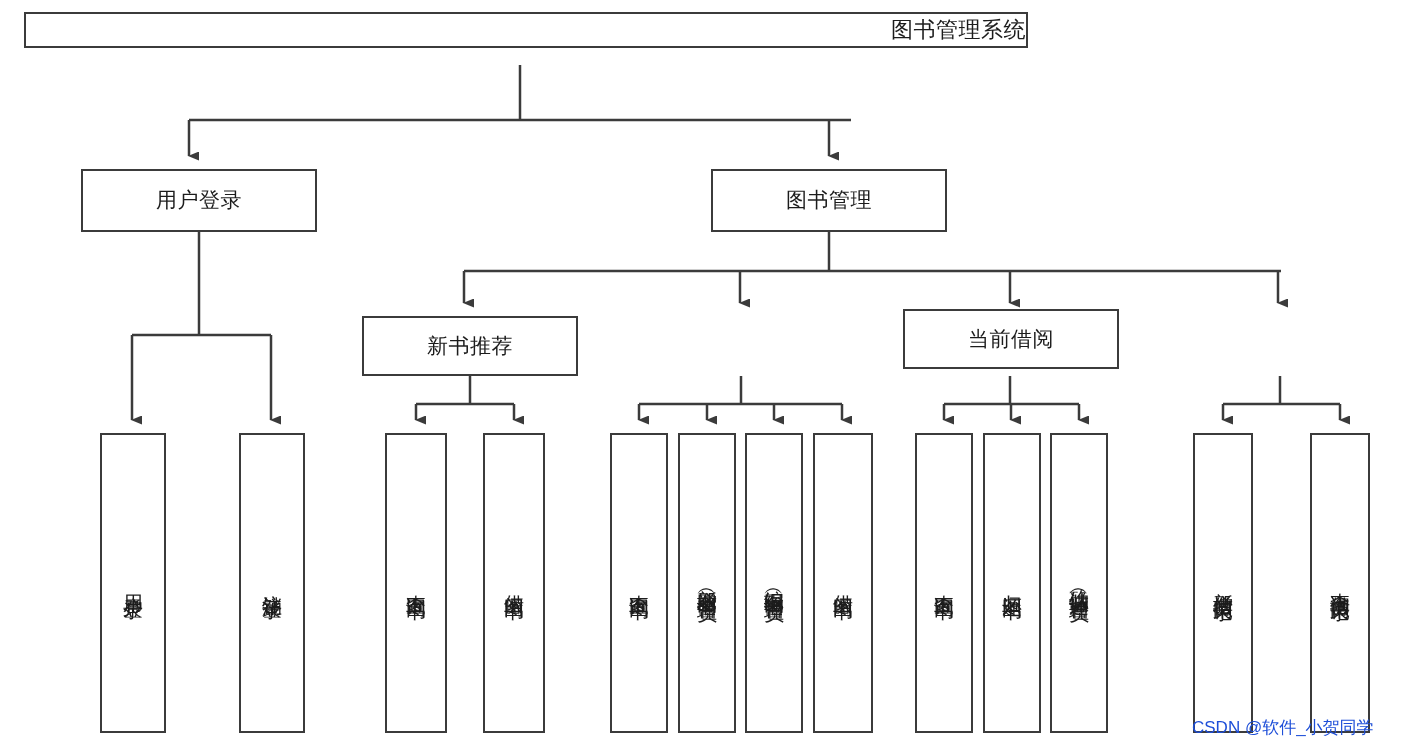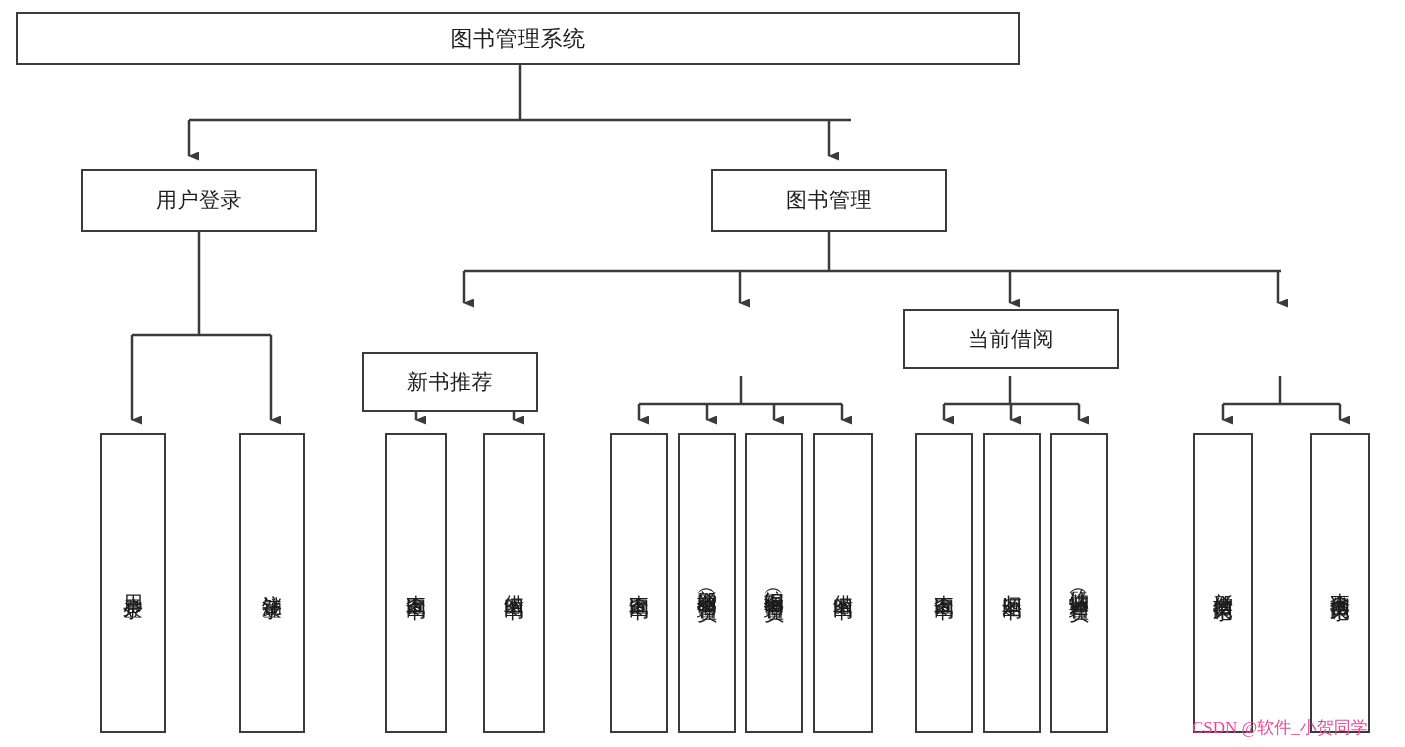--- a/index.html
+++ b/index.html
@@ -50,24 +50,24 @@
     font-size: 20px;
     letter-spacing: 2px;
     line-height: 1.05;
   }
   .node.root .node-label { font-size: 22px; }
   .watermark {
     position: absolute;
     left: 1192px;
     top: 716px;
     font-size: 17px;
-    color: #ec4899;
+    color: #1d4ed8;
     white-space: nowrap;
     z-index: 3;
-    font-family: Liberation Serif, serif;
+    font-family: Liberation Sans, sans-serif;
     text-align: center;
   }
 </style>
 </head>
 <body>
 
 <div id="diagram-root">
 
   <svg class="connector-layer" viewBox="0 0 1405 747" xmlns="http://www.w3.org/2000/svg">
     <defs>
@@ -124,32 +124,32 @@
     </g>
 
     <g stroke="#3b3b3b" stroke-width="2.5" fill="none">
       <line x1="1280" y1="376" x2="1280" y2="404"></line>
       <line x1="1223" y1="404" x2="1340" y2="404"></line>
       <line x1="1223" y1="404" x2="1223" y2="420" marker-end="url(#arrowhead)"></line>
       <line x1="1340" y1="404" x2="1340" y2="420" marker-end="url(#arrowhead)"></line>
     </g>
   </svg>
 
-  <div class="node root" style="left:16px; top:12px; width:1004px; height:53px;">
+  <div class="node root" style="left:24px; top:12px; width:1004px; height:36px;justify-content:flex-end;">
     <span class="node-label">图书管理系统</span>
   </div>
 
   <div class="node" style="left:81px; top:169px; width:236px; height:63px;">
     <span class="node-label">用户登录</span>
   </div>
   <div class="node" style="left:711px; top:169px; width:236px; height:63px;">
     <span class="node-label">图书管理</span>
   </div>
 
-  <div class="node" style="left:362px; top:316px; width:176px; height:60px;margin-top:36px;">
+  <div class="node" style="left:362px; top:316px; width:216px; height:60px;">
     <span class="node-label">新书推荐</span>
   </div>
   <div class="node" style="left:903px; top:309px; width:216px; height:60px;justify-content:center;">
     <span class="node-label">当前借阅</span>
   </div>
 
   <div class="node leaf" style="left:100px; top:433px; width:66px; height:300px;">
     <span class="node-label">用户登录</span>
   </div>
   <div class="node leaf" style="left:239px; top:433px; width:66px; height:300px;">

